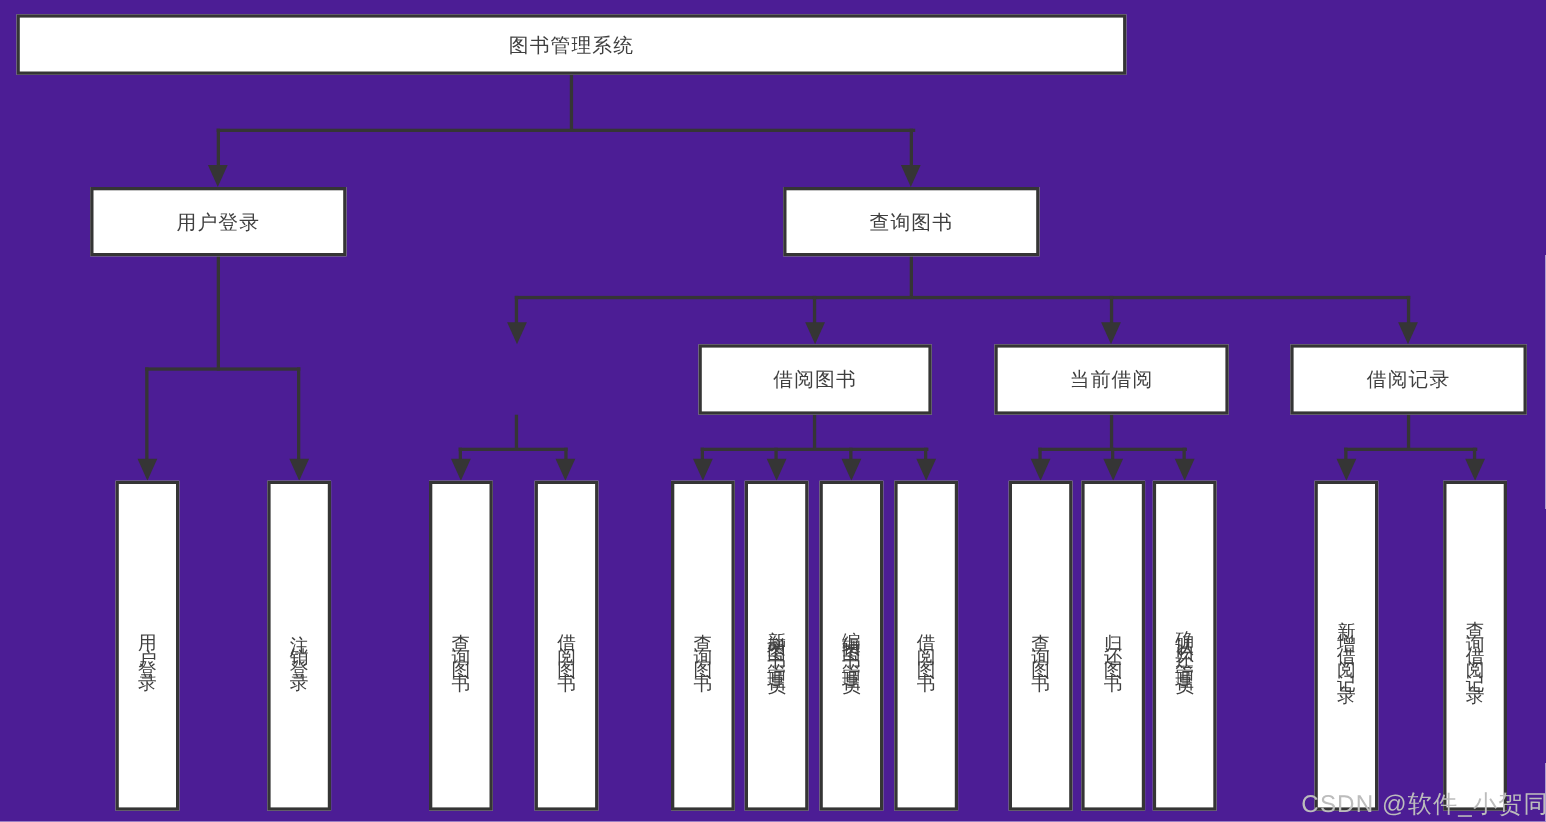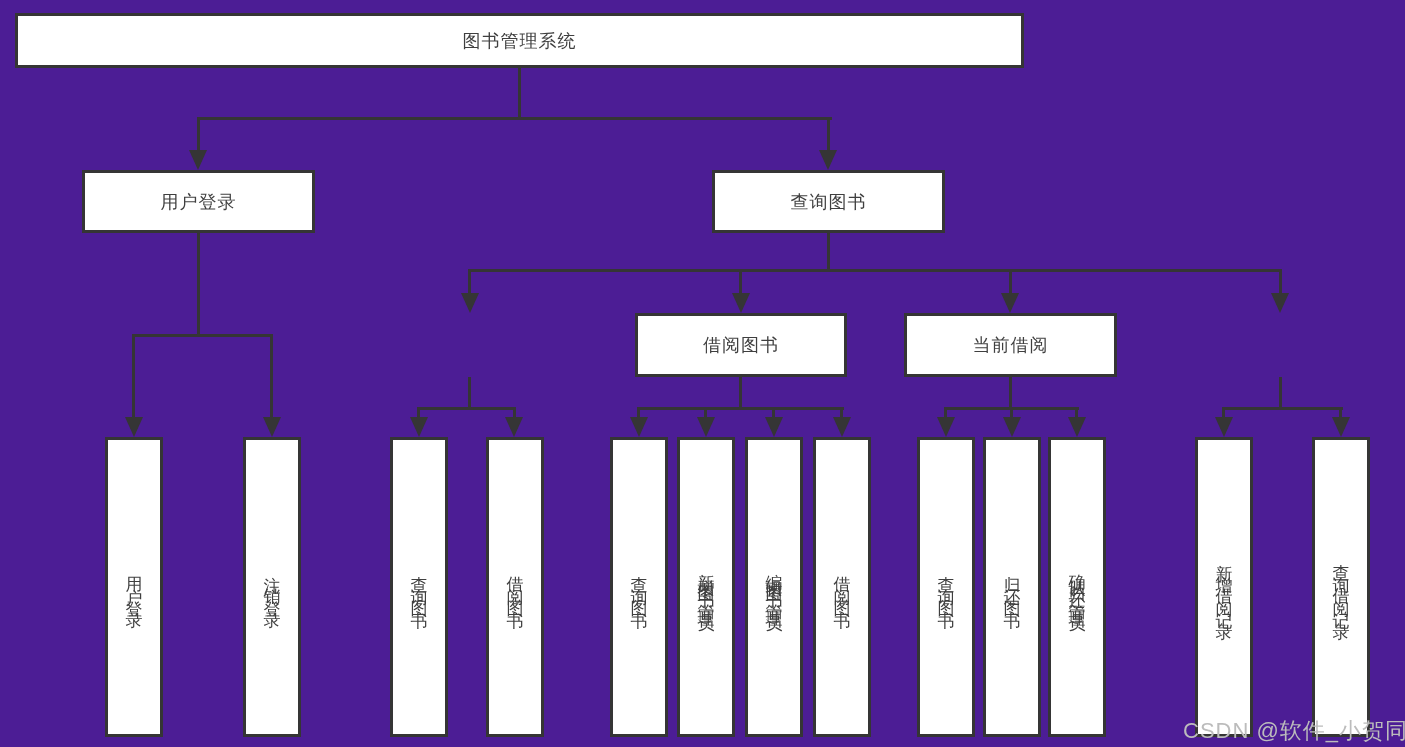--- a/index.html
+++ b/index.html
@@ -66,20 +66,23 @@
 
 
   <div class="box" style="left:635px;top:313px;width:212px;height:64px;">
     <span>借阅图书</span>
   </div>
 
   <div class="box" style="left:904px;top:313px;width:213px;height:64px;text-align:right;">
     <span>当前借阅</span>
   </div>
 
+  <div class="box" style="left:1173px;top:313px;width:215px;height:64px;">
+    <span>借阅记录</span>
+  </div>
 
   <div class="box vbox" style="left:105px;top:437px;width:58px;height:300px;">
     <span>用户登录</span>
   </div>
 
   <div class="box vbox" style="left:243px;top:437px;width:58px;height:300px;">
     <span>注销登录</span>
   </div>
 
   <div class="box vbox" style="left:390px;top:437px;width:58px;height:300px;">

